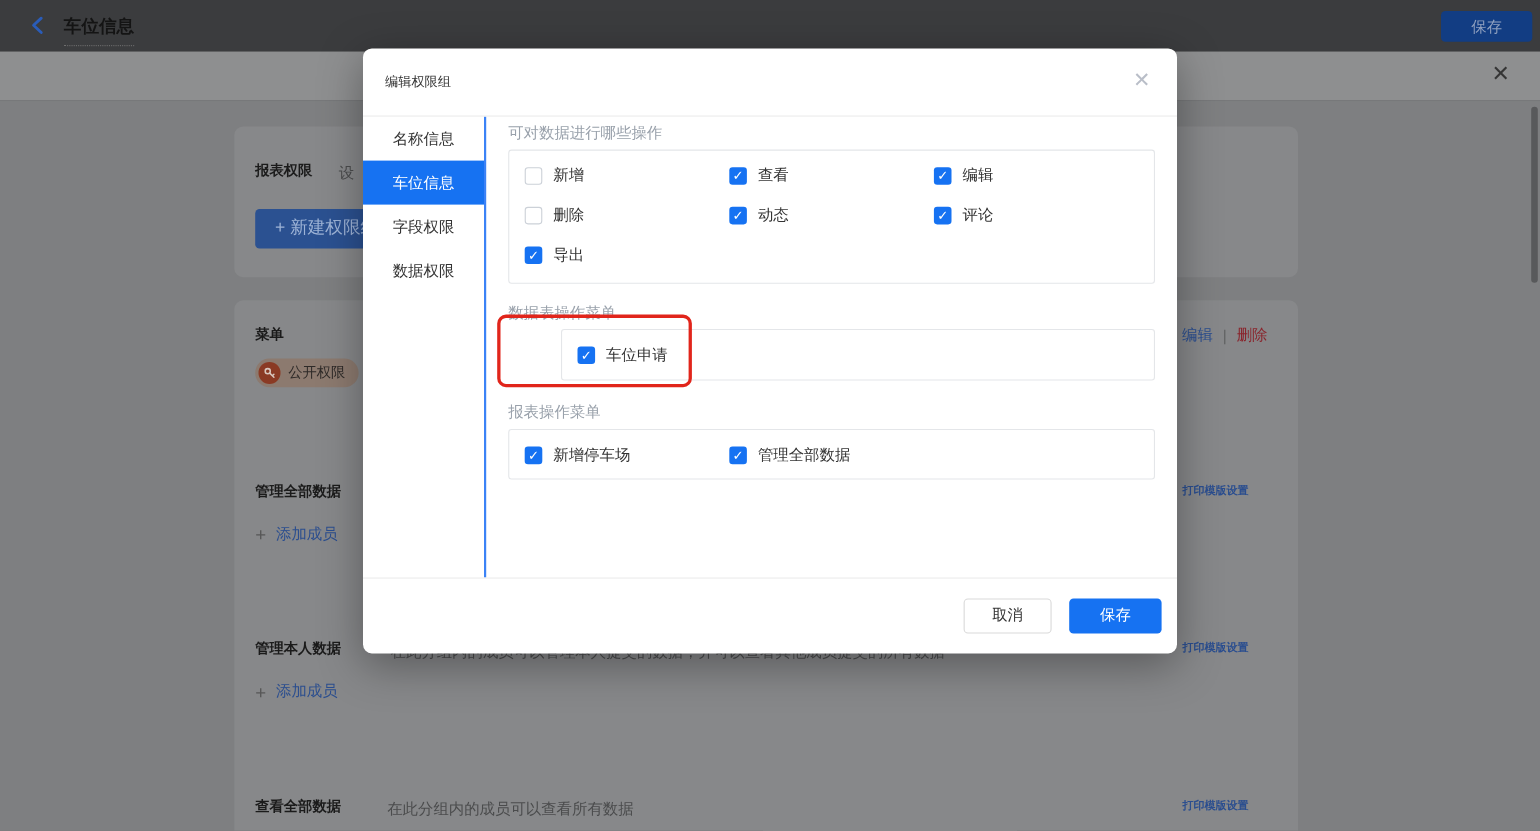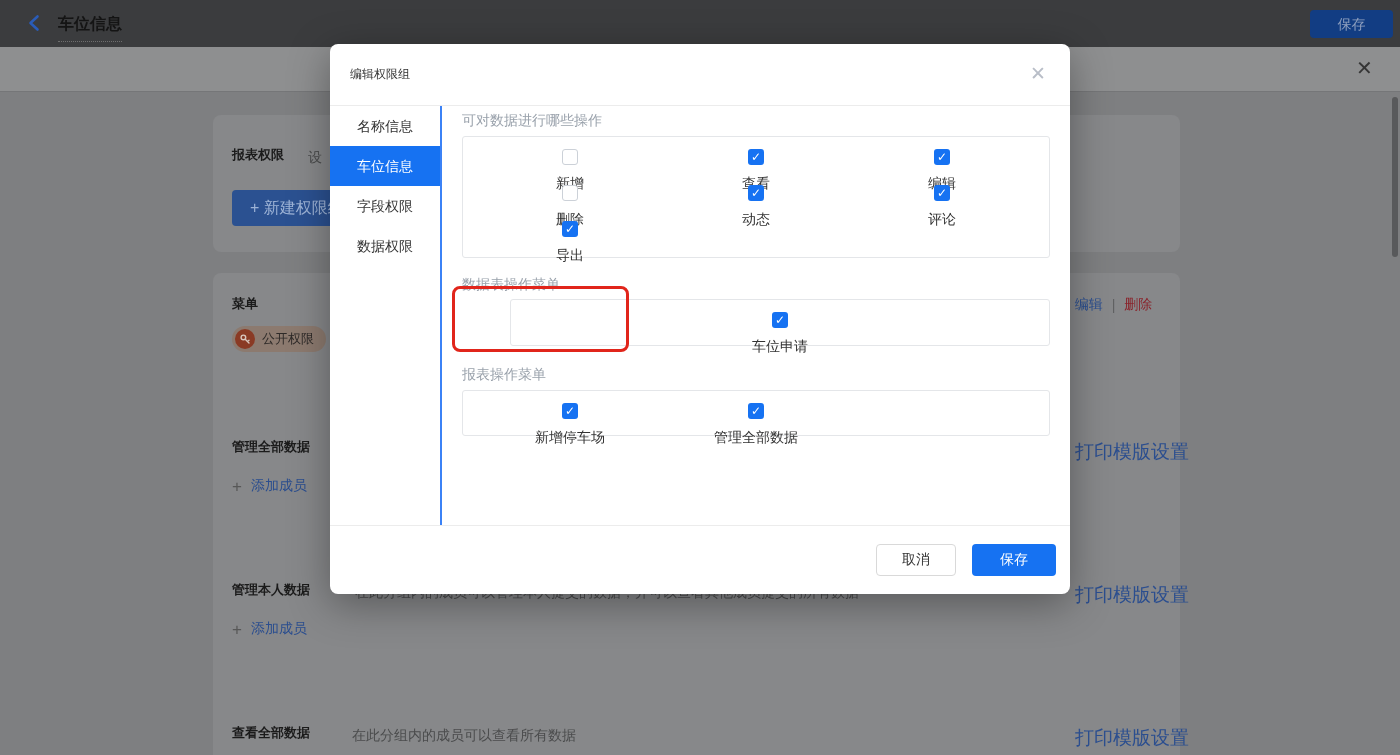--- a/index.html
+++ b/index.html
@@ -32,21 +32,21 @@
   .badge-circle { width:20px; height:20px; border-radius:50%; background:#8a3a24; display:flex; align-items:center; justify-content:center; }
   .badge-label { font-size:13px; color:#2e2a28; }
 
   .row-actions { position:absolute; left:1062px; top:296px; display:flex; gap:9px; font-size:14px; align-items:center; z-index:2; }
   .sep { color:#616263; }
   .lnk-blue { color:#2b4e8f; cursor:pointer; text-decoration:none; }
   .lnk-red  { color:#8a242c; cursor:pointer; text-decoration:none; }
 
   .add-member { position:absolute; display:flex; gap:9px; align-items:center; font-size:14px; z-index:2; cursor:pointer; }
   .plus { color:#575757; font-size:17px; line-height:17px; }
-  .print-link { position:absolute; left:1075px; font-size:19px; color:#2b4e8f; z-index:2; cursor:pointer; white-space:nowrap; }
+  .print-link { position:absolute; left:1075px; font-size:10px; color:#2b4e8f; z-index:2; cursor:pointer; white-space:nowrap;font-weight:bold; }
 
   .scroll-thumb { position:absolute; left:1392px; top:97px; width:6px; height:160px; background:#58595b; border-radius:3px; z-index:3; }
 
   
   .modal { position:absolute; left:330px; top:44px; width:740px; height:550px; background:#ffffff;
            border-radius:8px; box-shadow:0 10px 40px rgba(0,0,0,0.35); z-index:10; }
   .modal-header { position:relative; height:62px; border-bottom:1px solid #ececec; }
   .modal-title { position:absolute; left:20px; top:22px; font-size:12px; color:#333; }
   .modal-close { position:absolute; left:700px; top:20px; font-size:19px; color:#b9bec8; line-height:20px; cursor:pointer; }
 
@@ -57,21 +57,21 @@
 
   .content { flex:1; padding:6px 20px 0 20px; }
   .sec-label { font-size:14px; color:#99a1ab; height:16px; }
   .opt-box { border:1px solid #e4e6e9; border-radius:3px; padding:12px 14px; }
   .box1 { margin-top:8px; height:122px; display:grid; grid-template-columns:186px 186px 186px; grid-auto-rows:22px; row-gap:14px; }
   .lbl2 { margin-top:18px; }
   .box2 { margin-top:7px; height:47px;margin-left:48px; }
   .lbl3 { margin-top:20px; }
   .box3 { margin-top:8px; height:46px; display:grid; grid-template-columns:186px 186px; grid-auto-rows:22px; }
 
-  .chk-item { display:flex; align-items:center; gap:10px; height:22px; cursor:pointer;flex-direction:column; }
+  .chk-item { display:flex; align-items:center; gap:10px; height:22px; cursor:pointer; }
   .chk { width:16px; height:16px; border-radius:3px; flex:0 0 16px; position:relative; }
   .chk.off { background:#fff; border:1px solid #ccd1d8; }
   .chk.on { background:#1672F2; }
   .chk.on::after { content:"✓"; position:absolute; left:0; top:0; width:16px; height:16px;
                    color:#fff; font-size:12px; font-weight:700; line-height:16px; text-align:center; }
   .chk-label { font-size:14px; color:#333; }
 
   .modal-footer { position:absolute; left:0; bottom:0; width:740px; height:69px; border-top:1px solid #ececec;
                   display:flex; justify-content:flex-end; align-items:center; gap:16px; padding-right:14px; }
   .btn-cancel { width:80px; height:32px; background:#fff; border:1px solid #d9d9d9; border-radius:4px;

